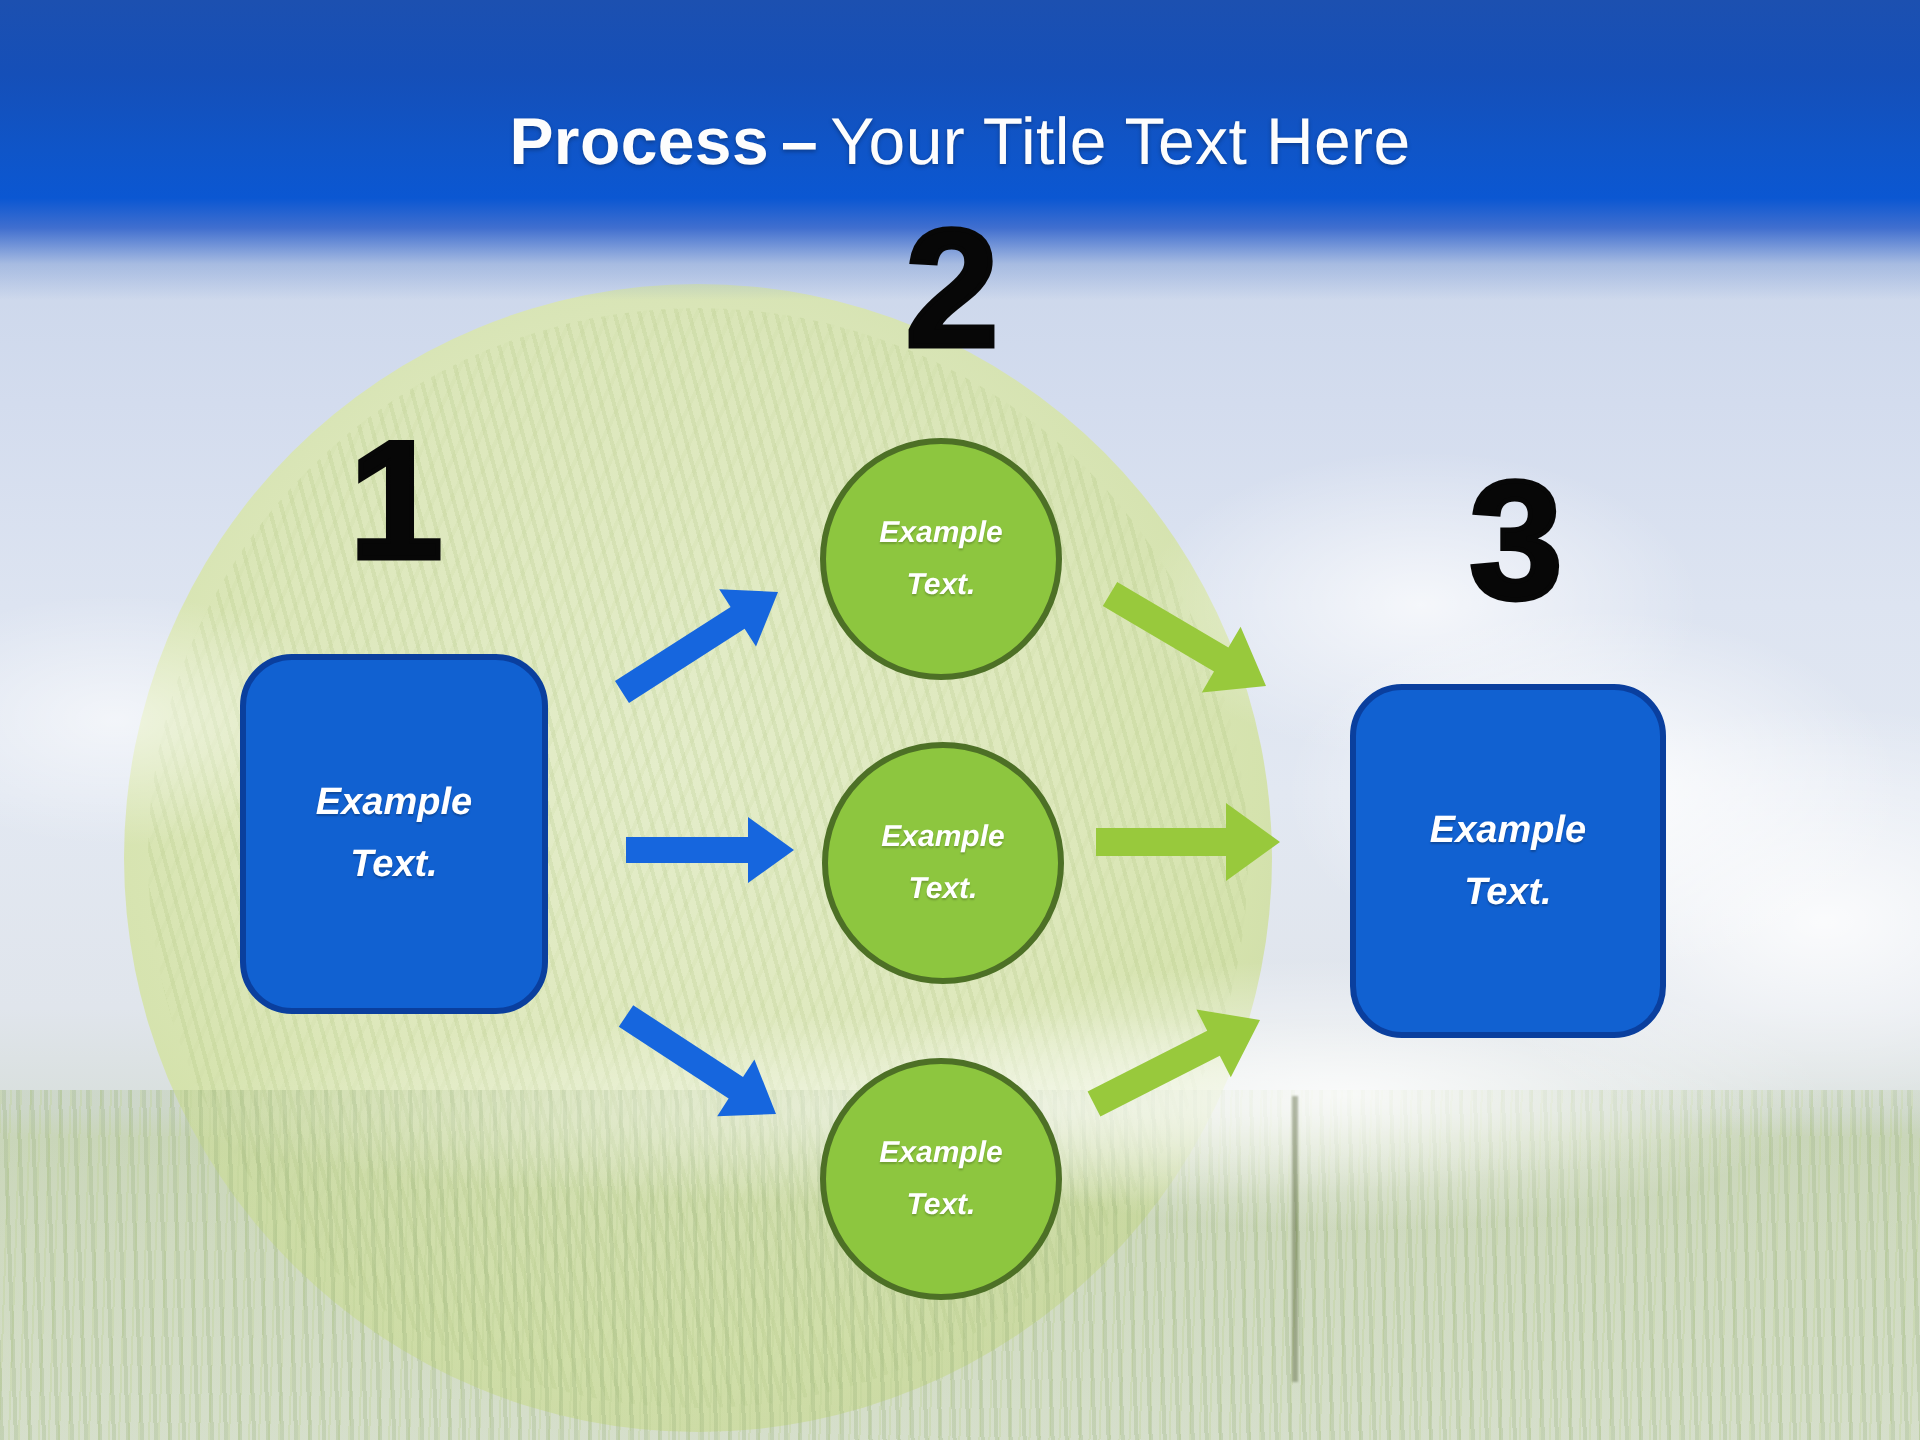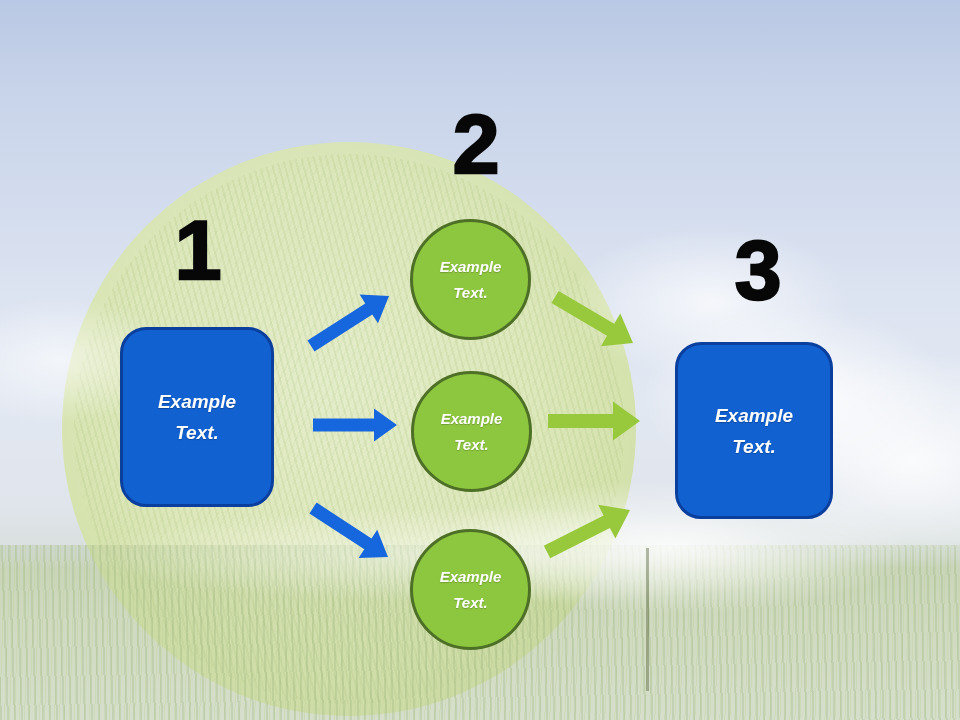--- a/index.html
+++ b/index.html
@@ -108,20 +108,23 @@
 <div class="slide">
 
   <div class="bg-sky"></div>
   <div class="bg-sphere">
     <div class="bg-sphere-fuzz"></div>
   </div>
   <div class="bg-grass-texture"></div>
   <div class="bg-clouds"></div>
   <div class="bg-dark-streak"></div>
 
+  <div class="header-band">
+    <h1 class="slide-title"><span class="tb">Process</span><span class="td">–</span><span class="tr">Your Title Text Here</span></h1>
+  </div>
 
   <div class="step-number n1">1</div>
   <div class="step-number n2">2</div>
   <div class="step-number n3">3</div>
 
   <svg class="arrow-layer" width="960" height="720" viewBox="0 0 960 720">
     <polygon class="arrow-blue" points="314.5,351.5 372.3,314.4 378,323.3 389,296 359.6,294.6 365.3,303.5 307.5,340.5"></polygon>
     <polygon class="arrow-blue" points="313,418.5 374,418.5 374,408.5 397,425 374,441.5 374,431.5 313,431.5"></polygon>
     <polygon class="arrow-blue" points="309.4,513.4 364.3,549.3 358.6,558.1 388,557 377.2,529.7 371.5,538.5 316.6,502.6"></polygon>
     <polygon class="arrow-green" points="551.4,303.0 607.0,335.8 600.9,346.2 633,343 620.3,313.4 614.2,323.8 558.6,291.0"></polygon>

